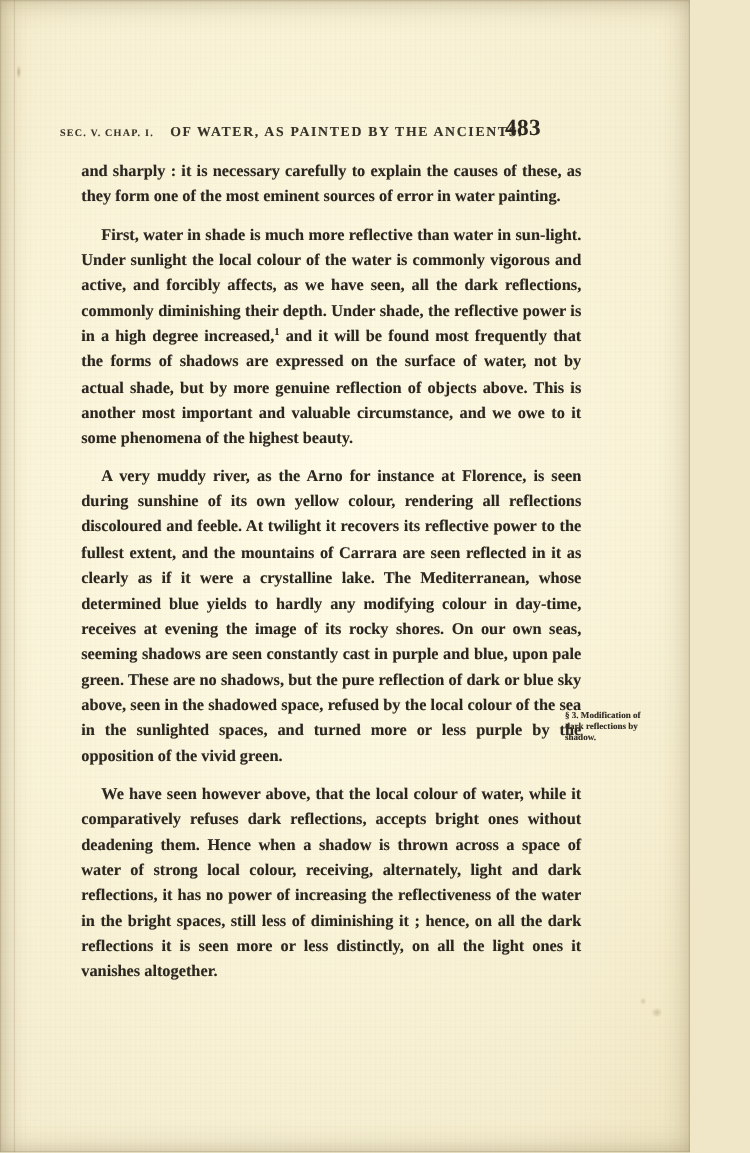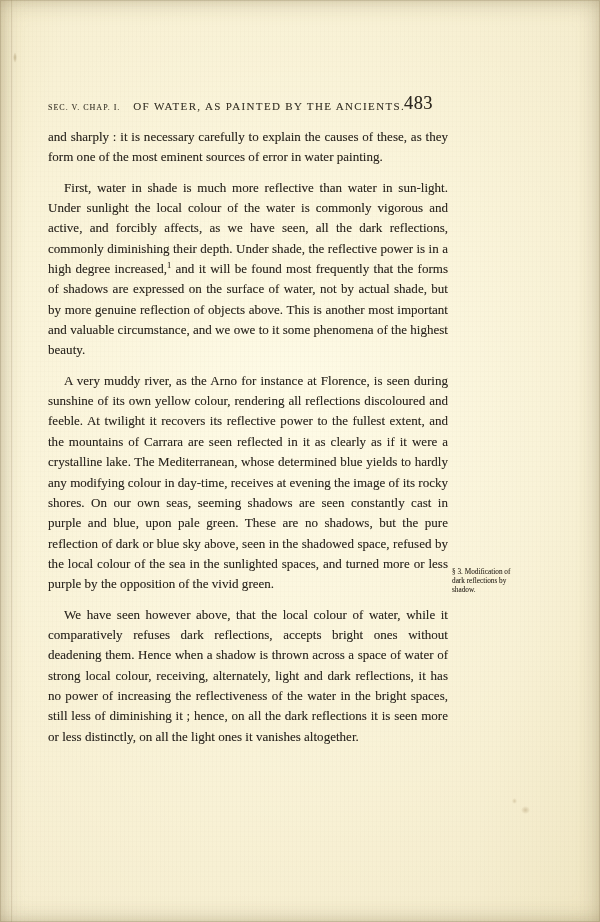--- a/index.html
+++ b/index.html
@@ -11,32 +11,33 @@
     width: 600px;
     height: 922px;
     overflow: hidden;
     background: #efe7c8;
     font-family: "Liberation Serif", "DejaVu Serif", serif;
   }
 
   
   #page-surface {
     position: relative;
-    width: 600px;
+    width: 552px;
     height: 922px;
     box-sizing: border-box;
     background:
       radial-gradient(ellipse 140% 110% at 48% 45%,
           rgba(255,252,232,0.95) 0%,
           rgba(250,243,214,0.55) 42%,
           rgba(231,218,178,0.30) 78%,
           rgba(214,198,153,0.45) 100%),
       linear-gradient(100deg,
           #f0e7c4 0%, #f6efd4 9%, #f5eed2 50%, #f3ebcd 82%, #ece2bd 100%);
     overflow: hidden;
+    font-weight: bold;
   }
 
   
   #paper-grain {
     position: absolute;
     inset: 0;
     pointer-events: none;
     opacity: 0.55;
     background-image:
       repeating-linear-gradient(90deg,
@@ -120,21 +121,21 @@
     left: 404px;
     top: 93px;
     font-size: 18.5px;
     letter-spacing: 0.4px;
     color: #2c2820;
   }
 
   
   #body-copy {
     position: absolute;
-    left: 48px;
+    left: 65px;
     top: 127px;
     width: 400px;
     font-size: 13.05px;
     line-height: 20.35px;
     text-align: justify;
     color: #2b2721;
     hyphens: manual;
   }
   #body-copy p {
     margin: 0;

